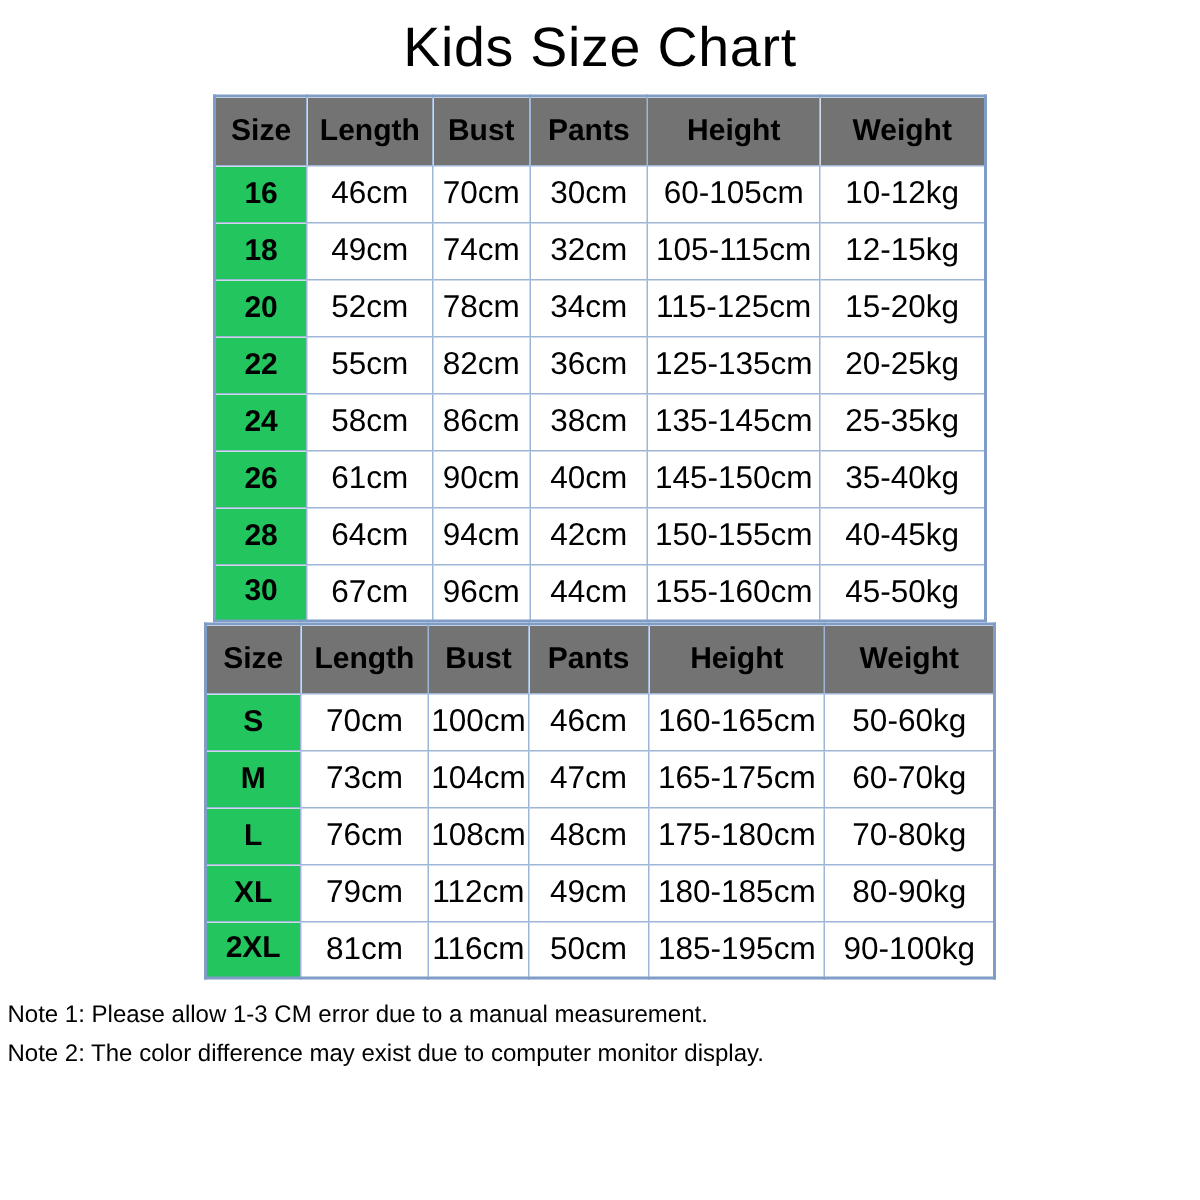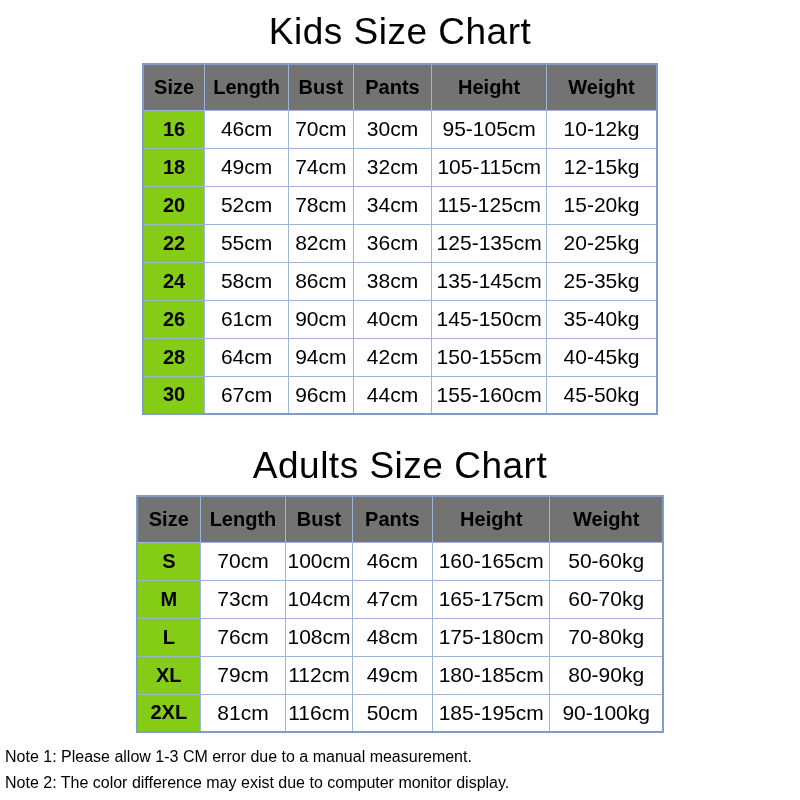--- a/index.html
+++ b/index.html
@@ -42,21 +42,21 @@
   }
   .size-table thead tr { height: 46px; }
   .size-table tbody tr { height: 38px; }
 
   .size-table thead th {
     background: #737373;
     font-size: 20px;
     font-weight: bold;
   }
   .size-table tbody th {
-    background: #84cc16;
+    background: #22c55e;
     font-size: 20px;
     font-weight: bold;
     text-align: center;
   }
   .size-table tbody td {
     background: #ffffff;
     font-size: 21px;
     font-weight: 400;
   }
 
@@ -101,21 +101,21 @@
           <th>Height</th>
           <th>Weight</th>
         </tr>
       </thead>
       <tbody>
         <tr>
           <th>16</th>
           <td>46cm</td>
           <td>70cm</td>
           <td>30cm</td>
-          <td>95-105cm</td>
+          <td>60-105cm</td>
           <td>10-12kg</td>
         </tr>
         <tr>
           <th>18</th>
           <td>49cm</td>
           <td>74cm</td>
           <td>32cm</td>
           <td>105-115cm</td>
           <td>12-15kg</td>
         </tr>
@@ -165,21 +165,20 @@
           <td>96cm</td>
           <td>44cm</td>
           <td>155-160cm</td>
           <td>45-50kg</td>
         </tr>
       </tbody>
     </table>
 </section>
 
 <section>
-  <h1 class="chart-title adults">Adults Size Chart</h1>
   <table class="size-table adults">
     <colgroup>
       <col class="c-size">
         <col class="c-length">
         <col class="c-bust">
       <col class="c-pants">
         <col class="c-height">
         <col class="c-weight">
     </colgroup>
   <thead>

